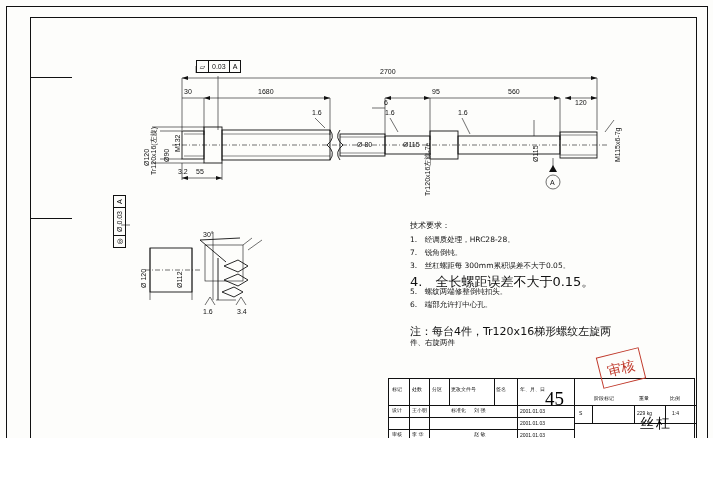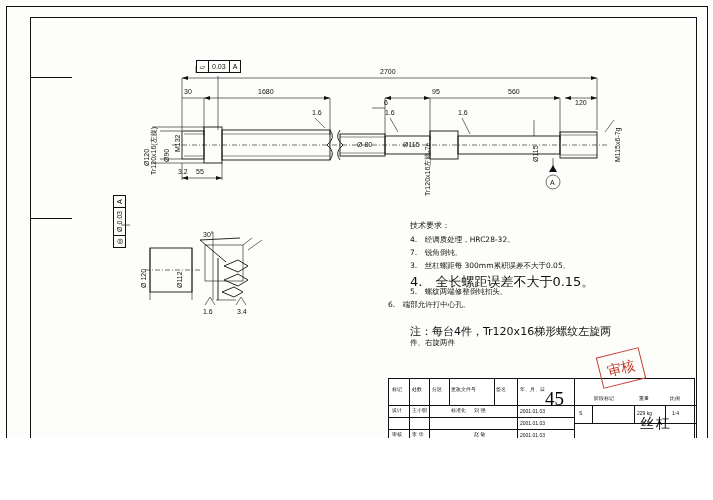--- a/index.html
+++ b/index.html
@@ -188,26 +188,26 @@
     <div style="border-left:1px solid #111;font-size:7px;padding:2px 3px;line-height:7px;">A</div>
   </div>
 
   <div class="txt" style="left:203px;top:231px;">30°</div>
   <div class="txt rot90" style="left:140px;top:288px;">Ø 120</div>
   <div class="txt rot90" style="left:176px;top:288px;">Ø112</div>
   <div class="txt" style="left:203px;top:308px;">1.6</div>
   <div class="txt" style="left:237px;top:308px;">3.4</div>
 
   <div class="txt cn" style="left:410px;top:222px;font-size:8px;">技术要求：</div>
-  <div class="txt cn" style="left:410px;top:236px;font-size:7.5px;">4.　经调质处理，HRC28-32。</div>
+  <div class="txt cn" style="left:410px;top:236px;font-size:7.5px;">1.　经调质处理，HRC28-28。</div>
   <div class="txt cn" style="left:410px;top:249px;font-size:7.5px;">7.　锐角倒钝。</div>
   <div class="txt cn" style="left:410px;top:262px;font-size:7.5px;">3.　丝杠螺距每 300mm累积误差不大于0.05。</div>
   <div class="txt cn" style="left:410px;top:275px;font-size:13px;">4.　全长螺距误差不大于0.15。</div>
   <div class="txt cn" style="left:410px;top:288px;font-size:7.5px;text-align:right;">5.　螺纹两端修整倒钝扣头。</div>
-  <div class="txt cn" style="left:388px;top:301px;font-size:7.5px;">6.　端部允许打中心孔。</div>
+  <div class="txt cn" style="left:410px;top:301px;font-size:7.5px;">6.　端部允许打中心孔。</div>
   <div class="txt cn" style="left:410px;top:326px;font-size:11px;">注：每台4件，Tr120x16梯形螺纹左旋两</div>
   <div class="txt cn" style="left:410px;top:339px;font-size:7.5px;">件、右旋两件</div>
 
   <div class="tbl" style="left:388px;top:378px;width:307px;height:103px;background:#fff;">
 
     <div class="ln v" style="left:185px;top:0;height:103px;"></div>
 
     <div class="ln h" style="left:0;top:26px;width:185px;"></div>
     <div class="ln h" style="left:0;top:38px;width:185px;"></div>
     <div class="ln h" style="left:0;top:50px;width:185px;"></div>

